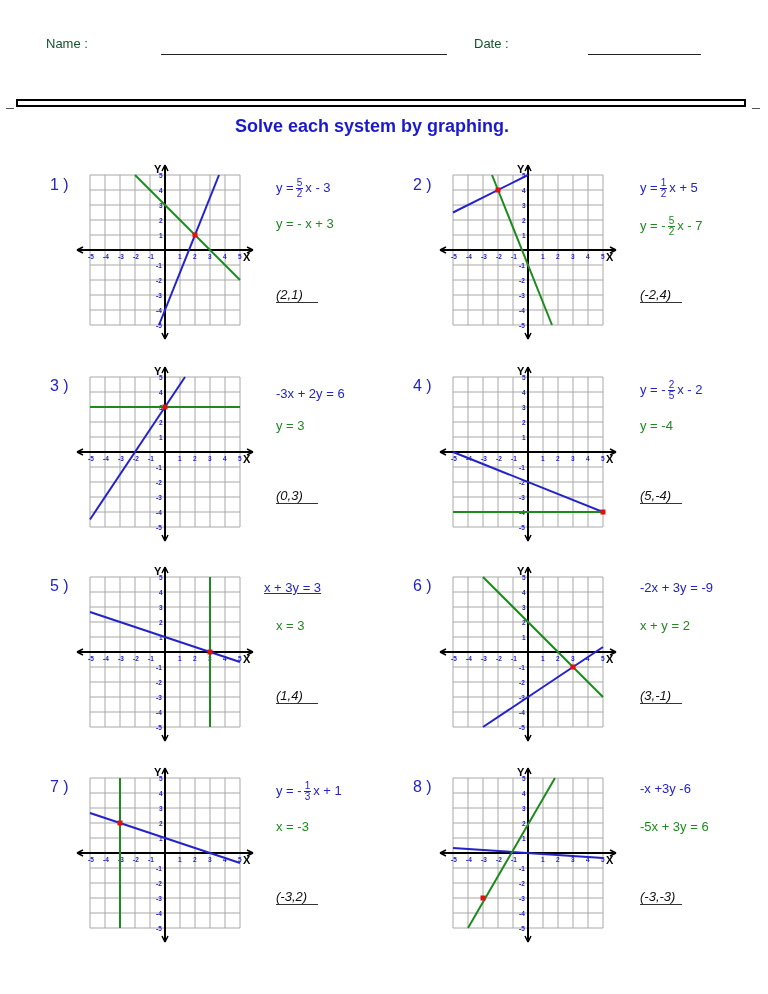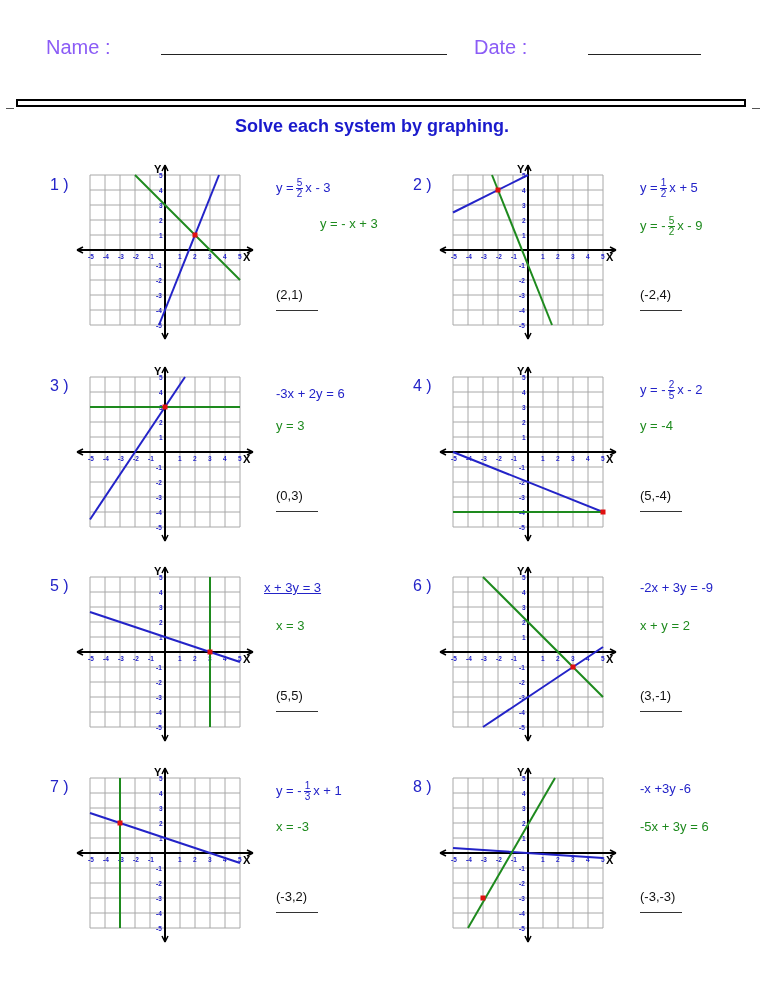--- a/index.html
+++ b/index.html
@@ -1,35 +1,35 @@
 <!DOCTYPE html>
 <html><head>
 <meta charset="utf-8">
 <style>
   html, body { margin: 0; padding: 0; background: #ffffff; }
   body { width: 768px; height: 994px; position: relative; overflow: hidden;
          font-family: "Liberation Sans", sans-serif; color: #111; }
   .abs { position: absolute; }
-  .hdr-label { font-size: 20px; color: #8b5cf6; }
+  .hdr-label { font-size: 13px; color: #14532d; }
   .hdr-line { height: 0; border-top: 1.5px solid #222; }
   .frame-bar { left: 16px; top: 99px; width: 726px; height: 4px;
                border: 2.5px solid #000; background: #fff; }
   .tick-mark { width: 8px; height: 0; border-top: 1px solid #555; }
   .title { left: 0; width: 744px; top: 116px; text-align: center;
            font-size: 18px; font-weight: bold; color: #1a1acc; }
   .qnum { font-size: 16px; color: #2323c8; }
   .eq { font-size: 13px; line-height: 16px; white-space: nowrap; }
   .eq.blue { color: #2323c8; }
   .eq.green { color: #1e8a1e; }
   .frac { display: inline-block; vertical-align: middle; text-align: center;
           font-size: 10px; line-height: 10px; margin: 0 2px; }
   .frac .num { display: block; border-bottom: 1px solid currentColor; padding: 0 1px; }
   .frac .den { display: block; }
-  .answer { font-size: 13px; color: #111; width: 42px; padding-bottom: 8px;
-            border-bottom: 1px solid #333; }
+  .answer { font-size: 13px; color: #111; width: 42px; padding-bottom: 0;
+            border-bottom: 1px solid #333; font-style: italic; }
   svg.graph { position: absolute; overflow: visible; }
   .gline { stroke: #a8a8a8; stroke-width: 1; }
   .axis { stroke: #000; stroke-width: 2; }
   .ticklbl { font-family: "Liberation Sans", sans-serif; font-size: 6.5px;
              fill: #2323c8; font-weight: bold; }
   .axlbl { font-family: "Liberation Sans", sans-serif; font-size: 11px;
            fill: #000; font-weight: bold; }
 </style>
 </head>
 <body>
@@ -42,21 +42,21 @@
 <div class="abs tick-mark" style="left:6px; top:108px;"></div>
 <div class="abs frame-bar"></div>
 <div class="abs tick-mark" style="left:752px; top:108px;"></div>
 
 <div class="abs title">Solve each system by graphing.</div>
 
 <div id="problems">
     <div>
       <div class="abs qnum" style="left:50px; top:176px;">1 )</div>
       <div class="abs eq blue" style="left:276px; top:178px;"><span>y =</span><span class="frac"><span class="num">5</span><span class="den">2</span></span><span>x - 3</span></div>
-      <div class="abs eq green" style="left:276px; top:216px;margin-left:44px;"><span>y = - x + 3</span></div>
+      <div class="abs eq green" style="left:276px; top:216px;"><span>y = - x + 3</span></div>
       <div class="abs answer" style="left:276px; top:287px;">(2,1)</div>
     </div>
     <svg class="graph" width="190" height="185" style="left: 70px; top: 163px;">
       <line class="gline" x1="20" y1="12" x2="20" y2="162"></line>
       <line class="gline" x1="20" y1="12" x2="170" y2="12"></line>
       <line class="gline" x1="35" y1="12" x2="35" y2="162"></line>
       <line class="gline" x1="20" y1="27" x2="170" y2="27"></line>
       <line class="gline" x1="50" y1="12" x2="50" y2="162"></line>
       <line class="gline" x1="20" y1="42" x2="170" y2="42"></line>
       <line class="gline" x1="65" y1="12" x2="65" y2="162"></line>
@@ -101,21 +101,21 @@
       <text class="ticklbl" x="89" y="14.5">5</text>
       <text class="axlbl" x="173" y="98">X</text>
       <text class="axlbl" x="84" y="10">Y</text>
       <line x1="89" y1="162" x2="149" y2="12" stroke="#2323c8" stroke-width="2"></line>
       <line x1="65" y1="12" x2="170" y2="117" stroke="#1e8a1e" stroke-width="2"></line>
       <rect x="122.5" y="69.5" width="5" height="5" fill="#e01010"></rect>
     </svg>
     <div>
       <div class="abs qnum" style="left:413px; top:176px;">2 )</div>
       <div class="abs eq blue" style="left:640px; top:178px;"><span>y =</span><span class="frac"><span class="num">1</span><span class="den">2</span></span><span>x + 5</span></div>
-      <div class="abs eq green" style="left:640px; top:216px;"><span>y = -</span><span class="frac"><span class="num">5</span><span class="den">2</span></span><span>x - 9</span></div>
+      <div class="abs eq green" style="left:640px; top:216px;"><span>y = -</span><span class="frac"><span class="num">5</span><span class="den">2</span></span><span>x - 7</span></div>
       <div class="abs answer" style="left:640px; top:287px;">(-2,4)</div>
     </div>
     <svg class="graph" width="190" height="185" style="left: 433px; top: 163px;">
       <line class="gline" x1="20" y1="12" x2="20" y2="162"></line>
       <line class="gline" x1="20" y1="12" x2="170" y2="12"></line>
       <line class="gline" x1="35" y1="12" x2="35" y2="162"></line>
       <line class="gline" x1="20" y1="27" x2="170" y2="27"></line>
       <line class="gline" x1="50" y1="12" x2="50" y2="162"></line>
       <line class="gline" x1="20" y1="42" x2="170" y2="42"></line>
       <line class="gline" x1="65" y1="12" x2="65" y2="162"></line>
@@ -279,21 +279,21 @@
       <text class="axlbl" x="173" y="98">X</text>
       <text class="axlbl" x="84" y="10">Y</text>
       <line x1="20" y1="87" x2="170" y2="147" stroke="#2323c8" stroke-width="2"></line>
       <line x1="20" y1="147" x2="170" y2="147" stroke="#1e8a1e" stroke-width="2"></line>
       <rect x="167.5" y="144.5" width="5" height="5" fill="#e01010"></rect>
     </svg>
     <div>
       <div class="abs qnum" style="left:50px; top:577px;">5 )</div>
       <div class="abs eq blue" style="left:264px; top:580px;text-decoration:underline;"><span>x + 3y = 3</span></div>
       <div class="abs eq green" style="left:276px; top:618px;"><span>x = 3</span></div>
-      <div class="abs answer" style="left:276px; top:688px;">(5,5)</div>
+      <div class="abs answer" style="left:276px; top:688px;">(1,4)</div>
     </div>
     <svg class="graph" width="190" height="185" style="left: 70px; top: 565px;">
       <line class="gline" x1="20" y1="12" x2="20" y2="162"></line>
       <line class="gline" x1="20" y1="12" x2="170" y2="12"></line>
       <line class="gline" x1="35" y1="12" x2="35" y2="162"></line>
       <line class="gline" x1="20" y1="27" x2="170" y2="27"></line>
       <line class="gline" x1="50" y1="12" x2="50" y2="162"></line>
       <line class="gline" x1="20" y1="42" x2="170" y2="42"></line>
       <line class="gline" x1="65" y1="12" x2="65" y2="162"></line>
       <line class="gline" x1="20" y1="57" x2="170" y2="57"></line>

